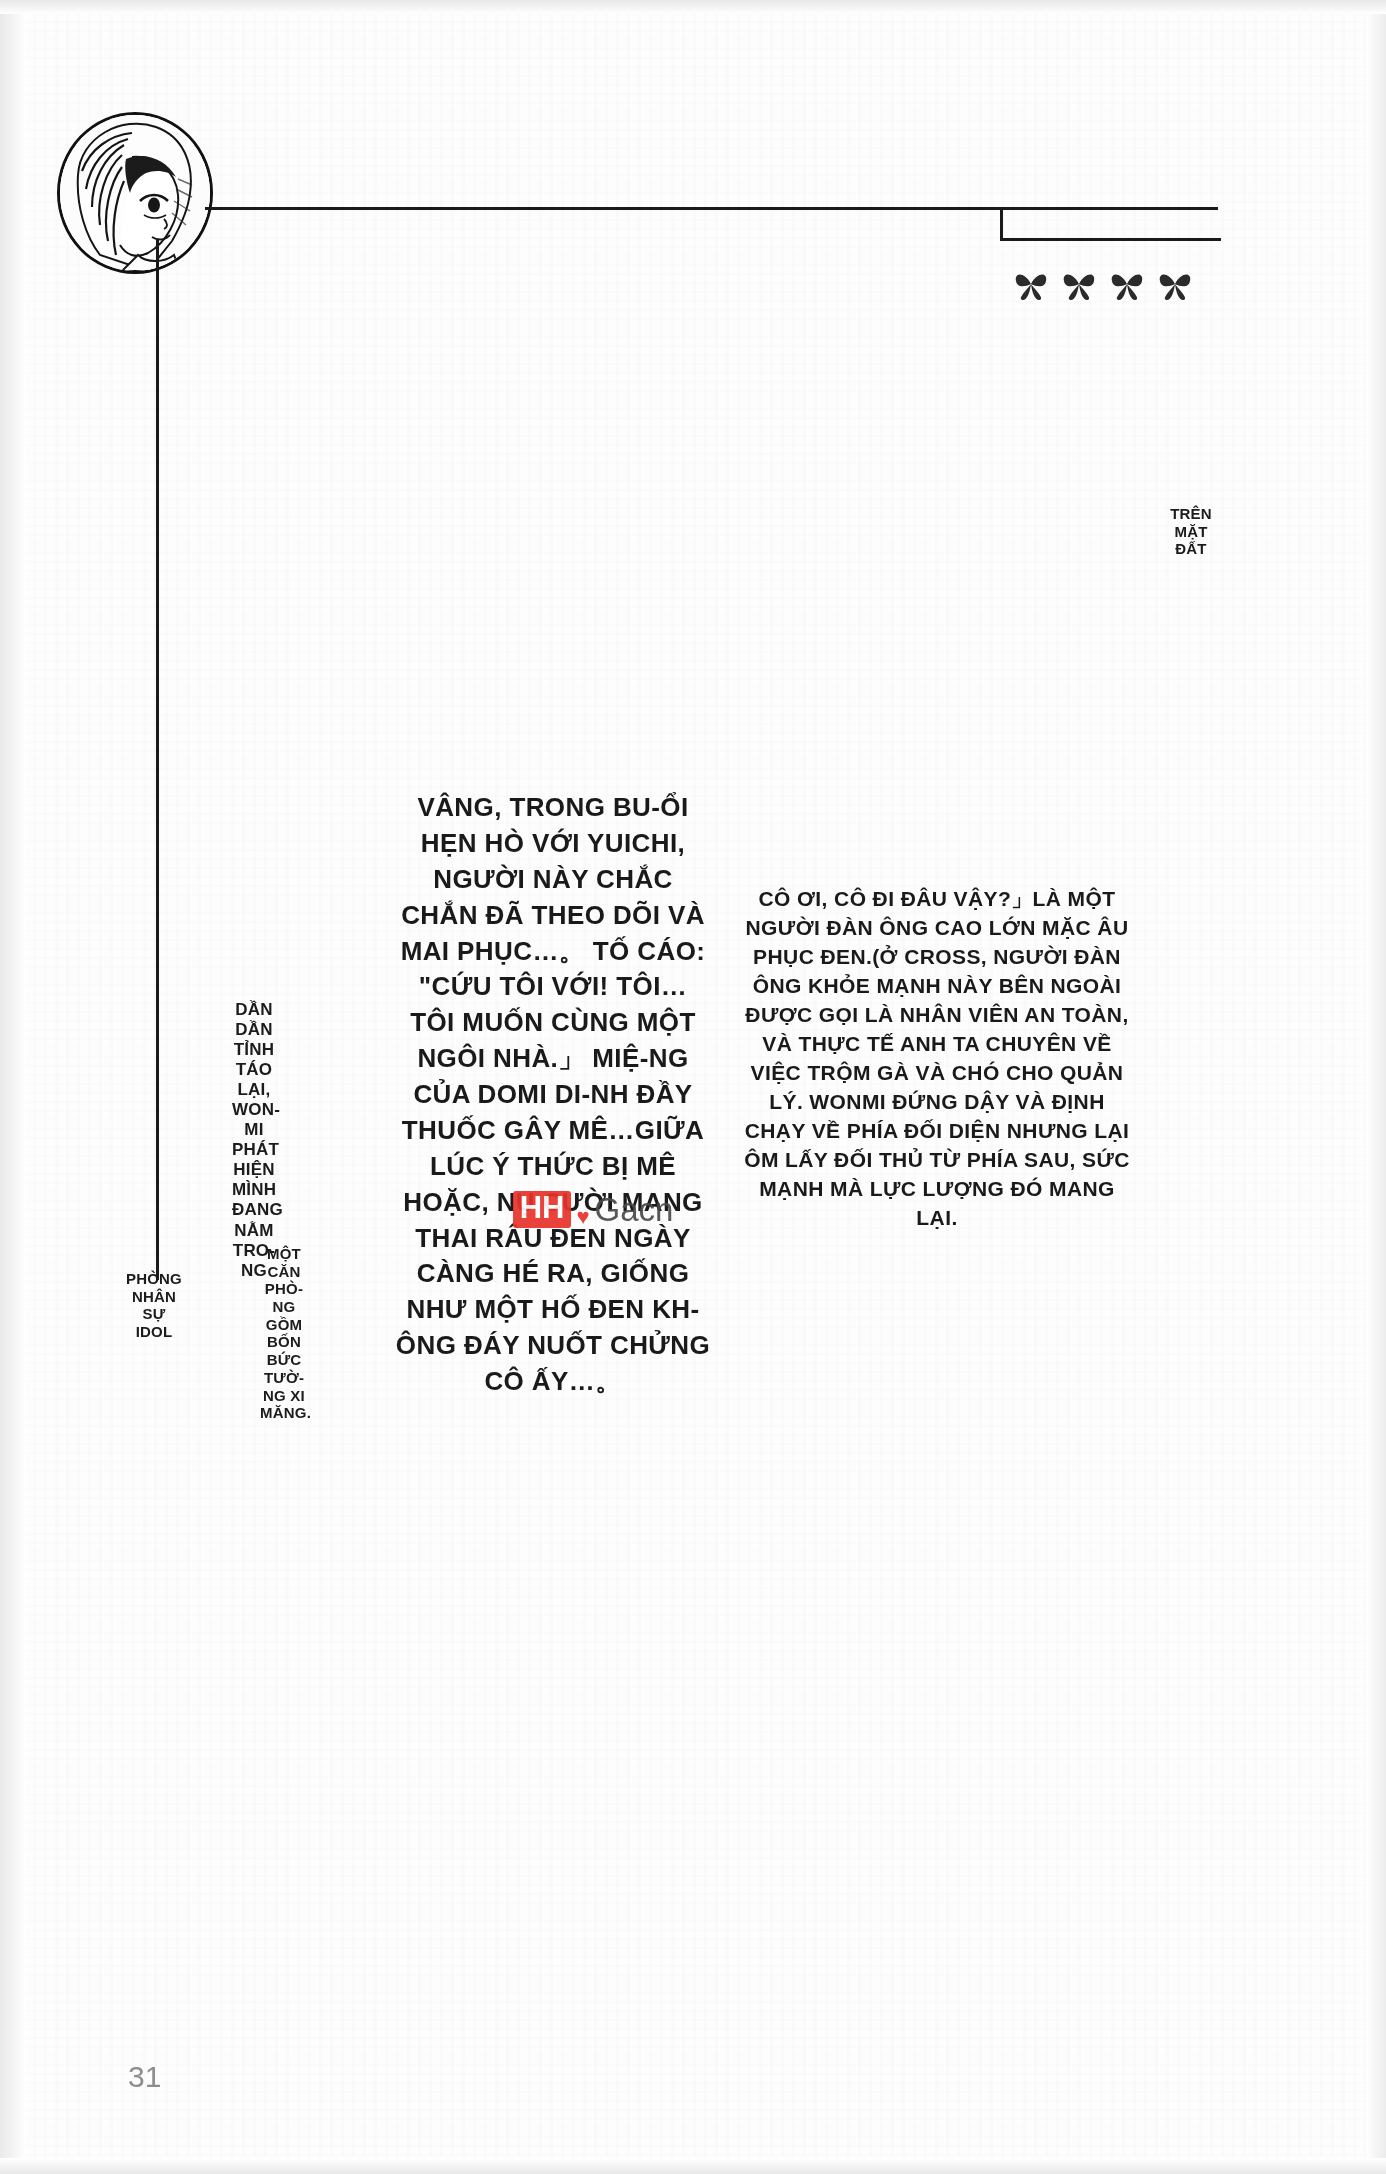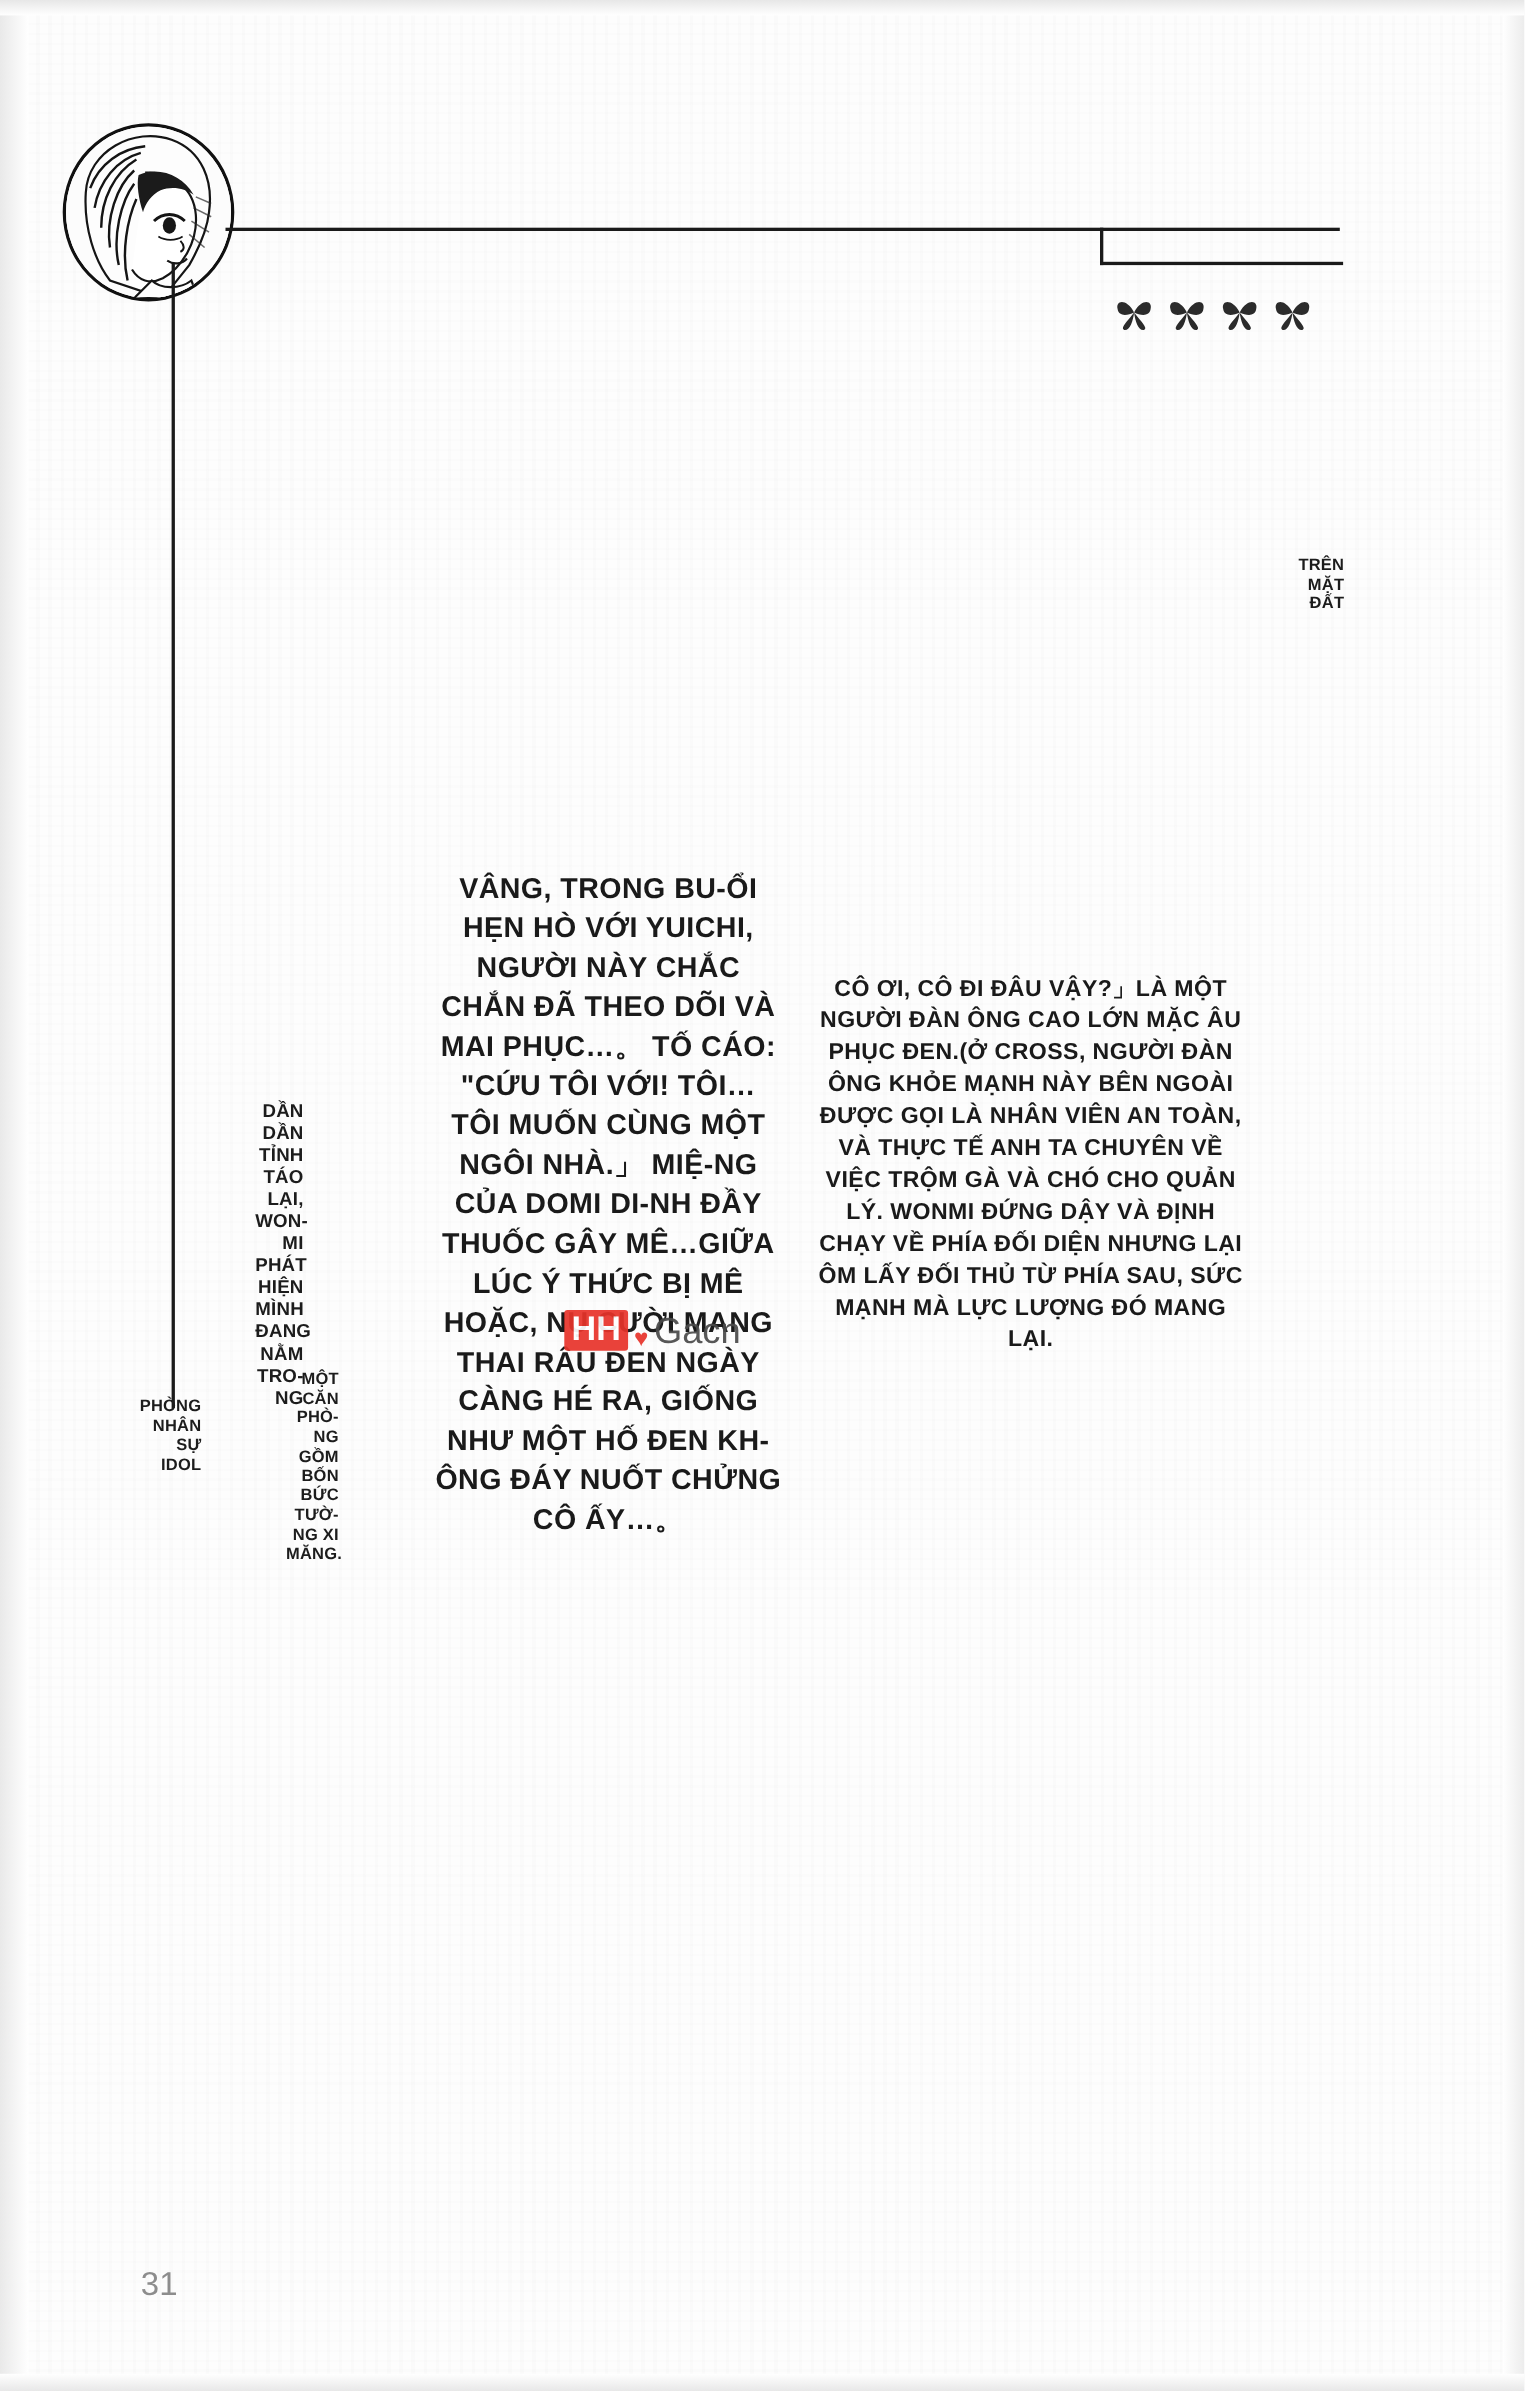--- a/index.html
+++ b/index.html
@@ -110,21 +110,21 @@
     height: 44px;
     display: flex;
     gap: 10px;
     align-items: center;
   }
   .deco-cluster svg { display: block; }
 
   
   .vcaption {
     position: absolute;
-    text-align: right;
+    text-align: center;
     color: #1c1c1c;
     line-height: 1.18;
     font-weight: 700;
     letter-spacing: 0.2px;
   }
   #caption-tren-mat-dat {
     left: 1160px;
     top: 505px;
     width: 62px;
     font-size: 15px;

